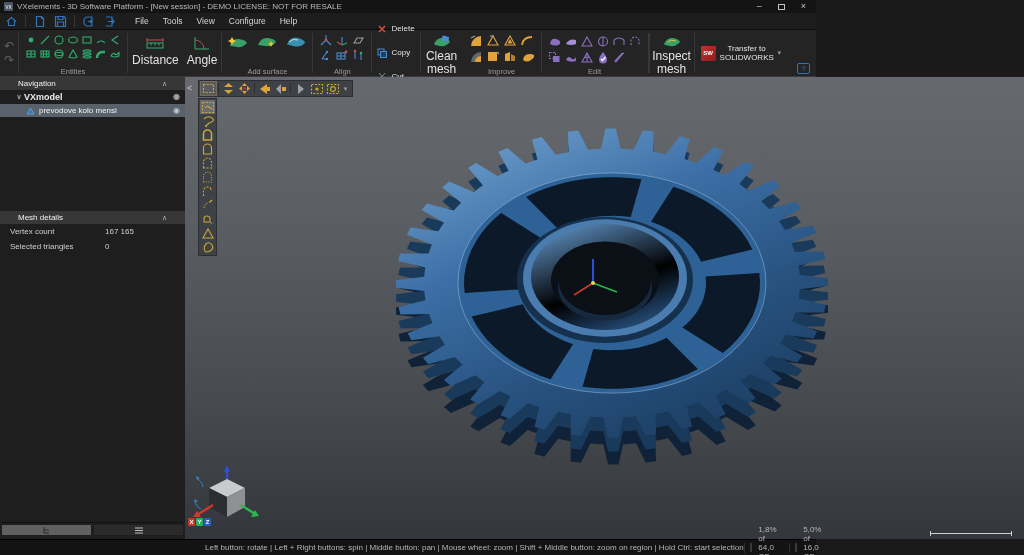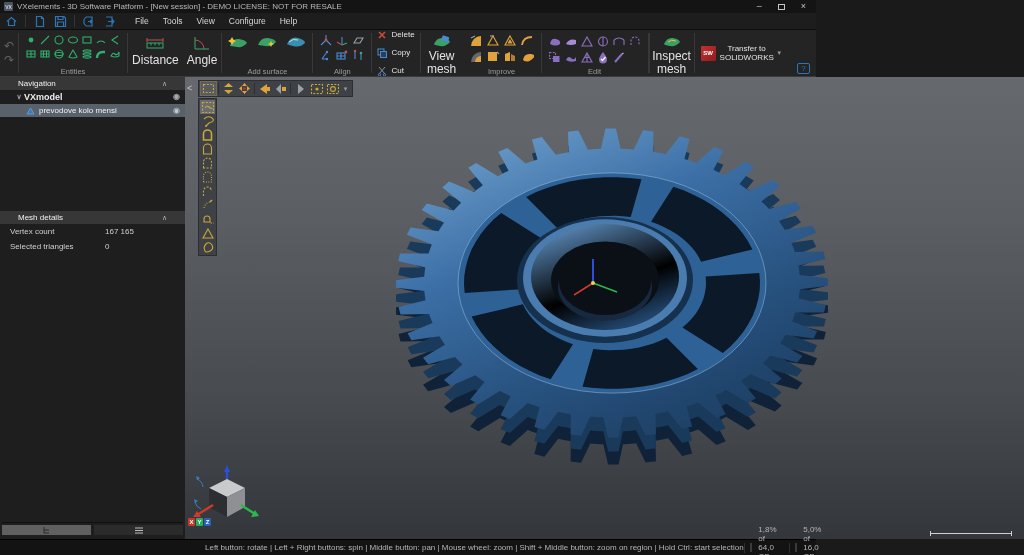--- a/index.html
+++ b/index.html
@@ -32,21 +32,21 @@
   .rlabel{font-size:7.5px;color:#9c9c9c;line-height:1;padding-top:1px}
   .ricons{display:flex;align-items:center;gap:2px}
   .grid7{display:grid;grid-template-columns:repeat(7,14px);grid-auto-rows:14px;gap:0}
   .grid4{display:grid;grid-template-columns:repeat(4,17px);grid-auto-rows:16px}
   .grid6{display:grid;grid-template-columns:repeat(6,16px);grid-auto-rows:16px}
   .grid3{display:grid;grid-template-columns:repeat(3,16px);grid-auto-rows:15px}
   .cell{display:flex;align-items:center;justify-content:center;cursor:pointer}
   .bigbtn{display:flex;flex-direction:column;align-items:center;justify-content:flex-start;
     padding:3px 4px 1px;color:#e3e3e3;font-size:12px;text-align:center;line-height:1.1;cursor:pointer}
   .bigbtn .bicon{height:20px;display:flex;align-items:center;justify-content:center;margin-bottom:1px}
-  .rstack{display:flex;flex-direction:column;justify-content:center;gap:8px;padding:0 5px}
+  .rstack{display:flex;flex-direction:column;justify-content:center;gap:14px;padding:0 5px}
   .rsbtn{display:flex;align-items:center;gap:4px;font-size:8px;color:#e3e3e3;cursor:pointer;line-height:1}
   .rsbtn.disabled{color:#7a7a7a}
   .transfer{display:flex;align-items:center;gap:4px;padding:0 6px;cursor:pointer}
   .swbox{width:15px;height:15px;border-radius:1px;background:linear-gradient(135deg,#c53030 0%,#8e1d1d 100%);
     color:#fff;font-size:6px;font-weight:bold;display:flex;align-items:center;justify-content:center}
   .tlabel{width:54px;font-size:8px;color:#e3e3e3;text-align:center;line-height:1.15}
   .caret{color:#9a9a9a;font-size:7px}
   .helpbtn{position:absolute;right:6px;top:33px;width:13px;height:11px;border:1px solid #2e75b6;border-radius:2px;
     color:#2e75b6;font-size:8px;display:flex;align-items:center;justify-content:center;cursor:pointer}
   .undoredo{display:flex;flex-direction:column;justify-content:center;gap:2px;padding:0 4px;color:#636363;font-size:12px;line-height:1}
@@ -372,21 +372,21 @@
     </div>
     <div class="rsep"></div>
 
     <div class="bigbtn" style="width:42px">
       <span class="bicon">
           <svg width="20" height="16" viewBox="0 0 20 16">
             <path d="M2 11Q5 4 11 5T18 9Q14 14 8 13T2 11Z" fill="#3aa066"></path>
             <rect x="10" y="3" width="7" height="5" rx="1" transform="rotate(18 13 5)" fill="#4a8ad4"></rect>
           </svg>
         </span>
-      <span>View mesh</span>
+      <span>Clean mesh</span>
     </div>
 
     <div class="rgroup oi">
       <div class="grid4">
         <span class="cell">
             <svg width="14" height="14">
               <path d="M2 12A10 10 0 0 1 12 2L12 12Z" fill="#e0a33c" stroke="none"></path>
               <path d="M2 4L6 2" stroke="#9aa0a6"></path>
             </svg>
           </span>

